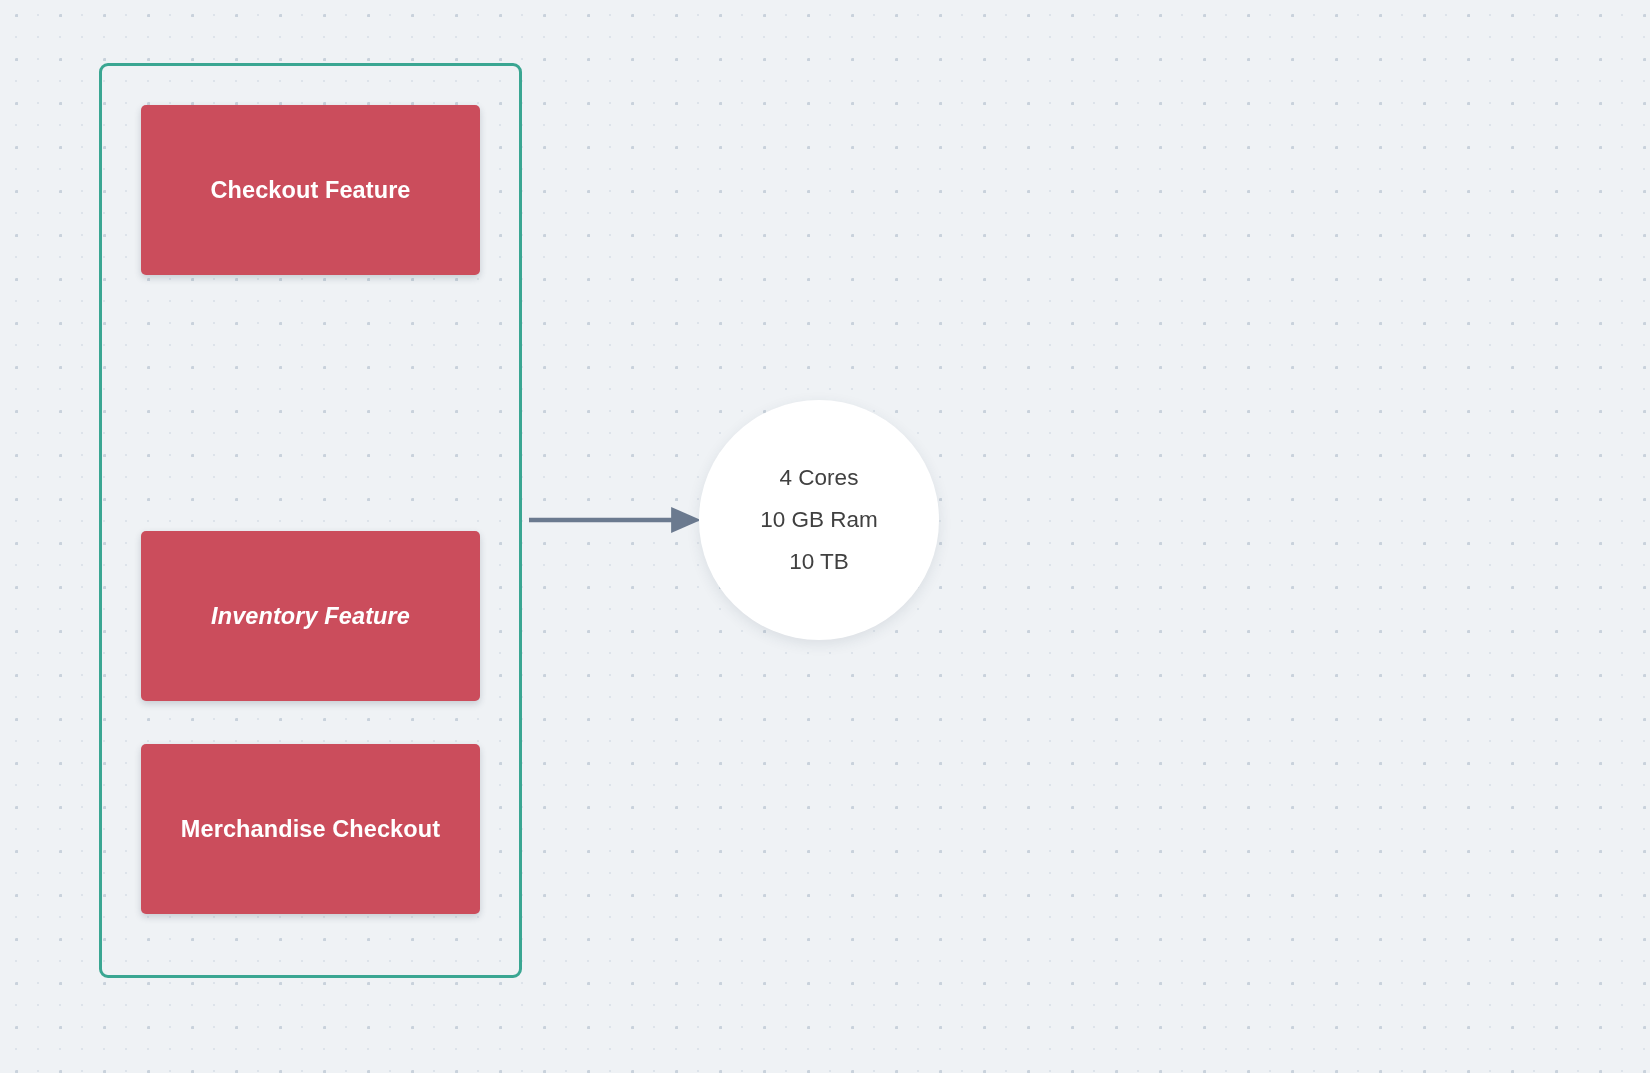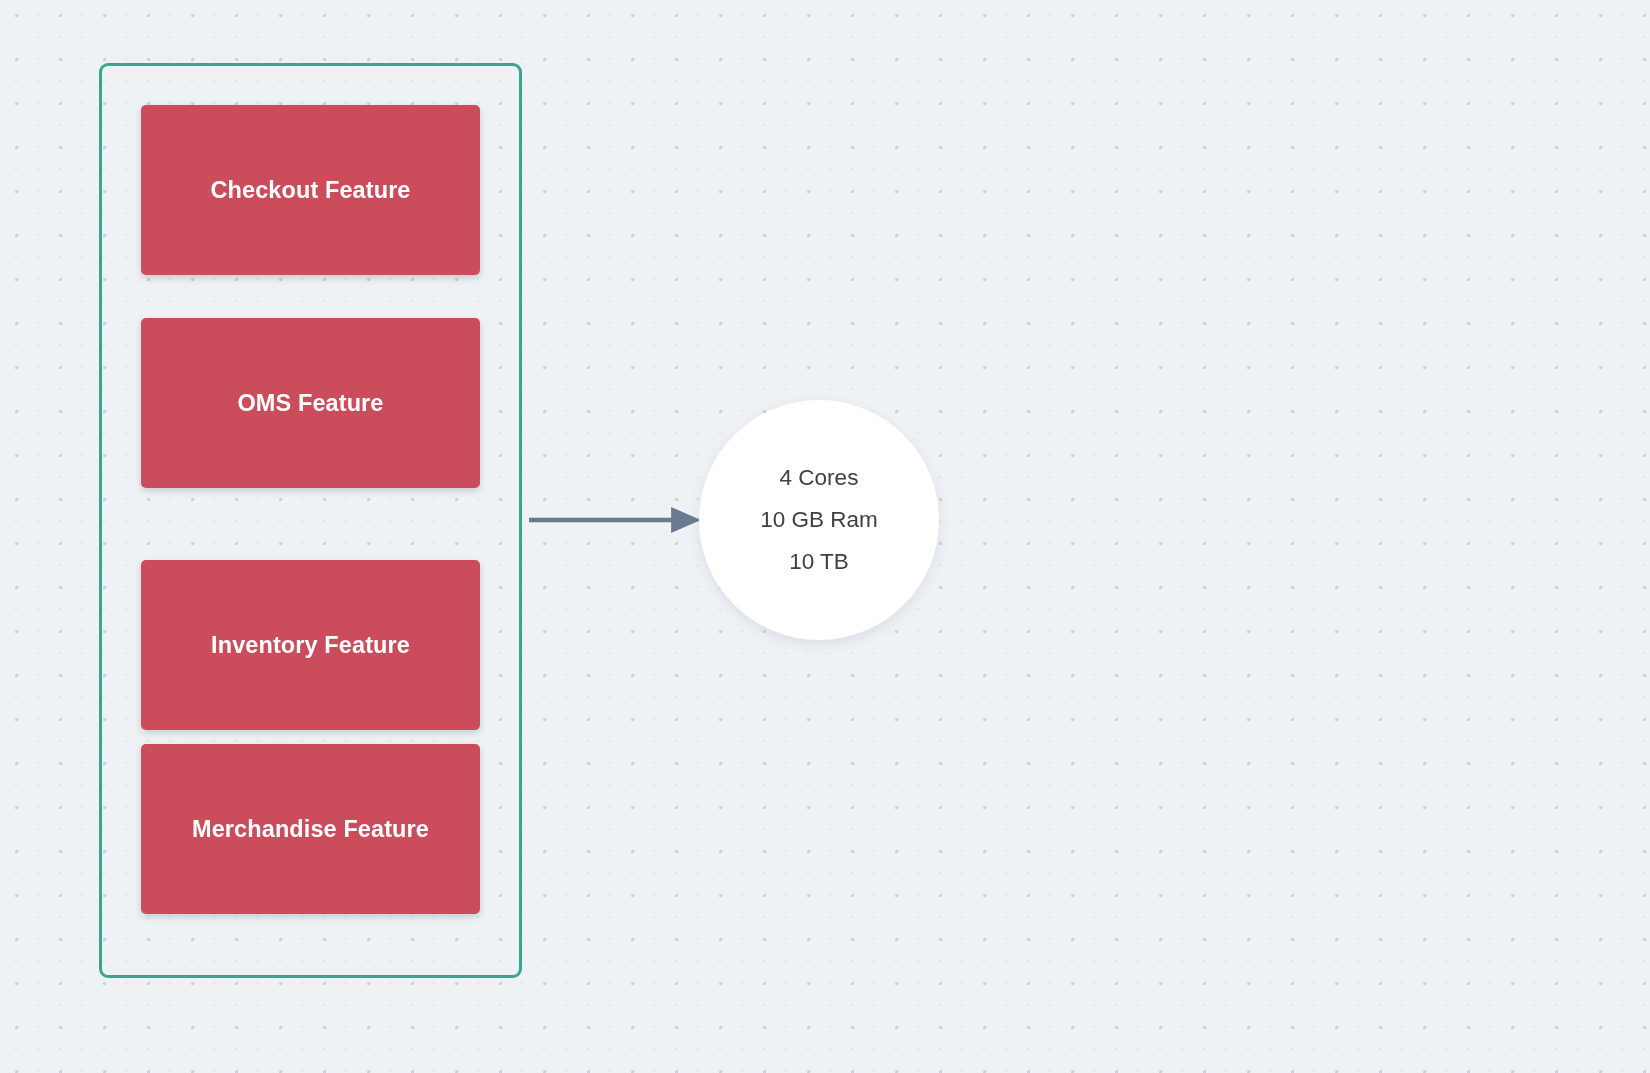--- a/index.html
+++ b/index.html
@@ -56,21 +56,21 @@
     font-size: 23.5px;
     font-weight: 600;
     letter-spacing: 0.1px;
     text-align: center;
     line-height: 1.2;
     white-space: nowrap;
   }
 
   .fb-0 { top: 105px; }
   .fb-1 { top: 318px; }
-  .fb-2 { top: 560px; }
+  .fb-2 { top: 531px; font-style: italic; }
   .fb-3 { top: 744px; }
 
   
   .connector {
     position: absolute;
     left: 515px;
     top: 488px;
     width: 175px;
     height: 65px;
     overflow: visible;
@@ -105,30 +105,27 @@
 <body>
 
 <div id="canvas">
 
   <div class="group-container"></div>
 
   <div class="feature-box fb-0">
     <span class="label">Checkout Feature</span>
   </div>
 
-  <div class="feature-box fb-1">
-    <span class="label">OMS Feature</span>
-  </div>
 
   <div class="feature-box fb-2">
     <span class="label">Inventory Feature</span>
   </div>
 
   <div class="feature-box fb-3">
-    <span class="label">Merchandise Feature</span>
+    <span class="label">Merchandise Checkout</span>
   </div>
 
   <svg class="connector" viewBox="0 0 175 65">
     <defs>
       <marker id="arrowhead" markerWidth="7" markerHeight="7" refX="0.2" refY="3.1" orient="auto" markerUnits="strokeWidth">
         <path d="M0,0.2 L6.6,3.1 L0,6.0 Z" fill="#6b7a8f"></path>
       </marker>
     </defs>
     <line x1="7" y1="32" x2="150" y2="32" stroke="#6b7a8f" stroke-width="4.5" stroke-linecap="butt" marker-end="url(#arrowhead)"></line>
   </svg>

